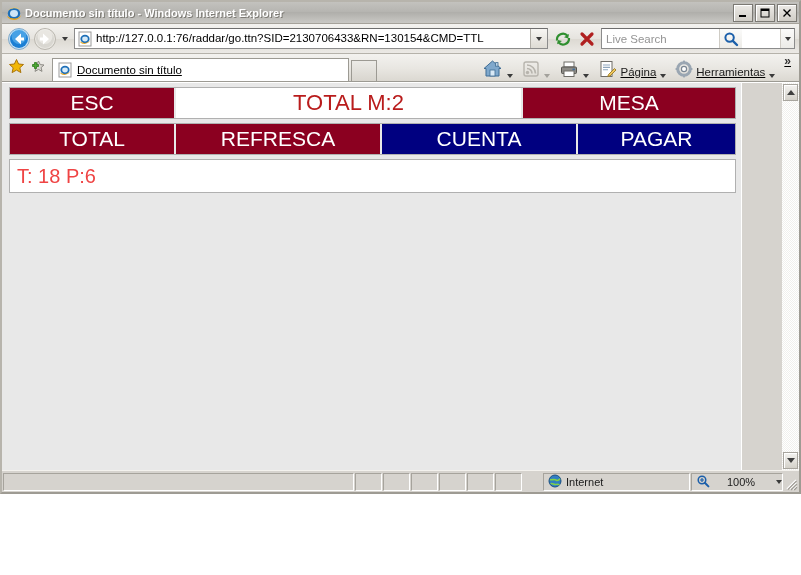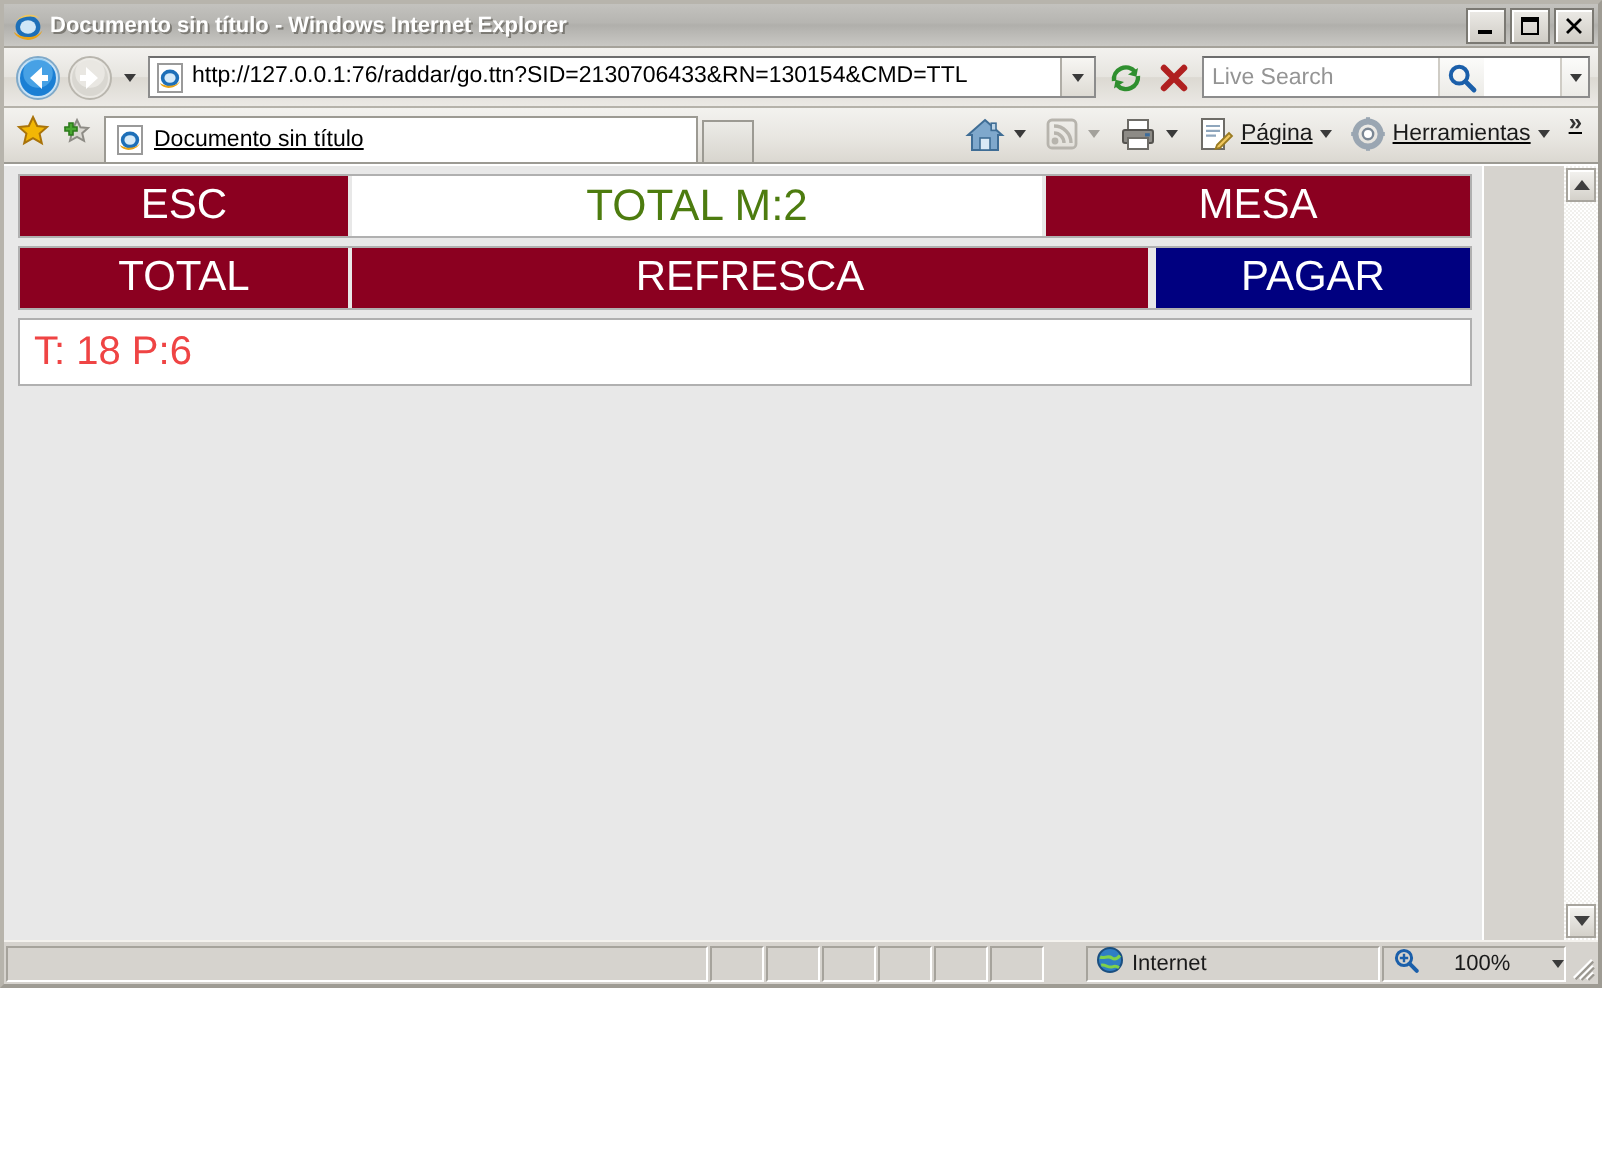--- a/index.html
+++ b/index.html
@@ -234,21 +234,21 @@
   .cmdbar {
     display: flex;
     align-items: center;
     height: 28px;
     flex: 0 0 auto;
     padding-right: 4px;
     gap: 1px;
   }
   .cmd-item {
     display: flex;
-    align-items: center;
+    align-items: flex-end;
     height: 22px;
     padding: 0 2px;
     font-family: "Liberation Sans", sans-serif;
     font-size: 11.5px;
     color: #1a1a1a;
     white-space: nowrap;
   }
   .cmd-item .lbl { margin-left: 3px; }
   .mini-caret {
     width: 0; height: 0;
@@ -307,21 +307,21 @@
     font-size: 21px;
     color: #ffffff;
     box-sizing: border-box;
     overflow: hidden;
     white-space: nowrap;
   }
   .kbtn.red { background: #8b0020; }
   .kbtn.blue { background: #000080; }
   .kbtn.white {
     background: #ffffff;
-    color: #4d7c0f;
+    color: #b91c1c;
     font-size: 22px;
   }
   .sep { width: 2px; background: #e8e8e8; flex: 0 0 2px; }
 
   .text-row {
     width: 100%;
     height: 34px;
     background: #ffffff;
     border: 1px solid #b0b0b0;
     box-sizing: border-box;
@@ -609,20 +609,21 @@
         <span class="kbtn white" style="flex:1 1 auto">TOTAL M:2</span>
         <span class="sep"></span>
         <span class="kbtn red" style="width:212px">MESA</span>
       </div>
 
       <div class="btn-row">
         <span class="kbtn red" style="width:164px">TOTAL</span>
         <span class="sep"></span>
         <span class="kbtn red" style="flex:1 1 auto">REFRESCA</span>
         <span class="sep"></span>
+        <span class="kbtn blue" style="width:194px">CUENTA</span>
         <span class="sep"></span>
         <span class="kbtn blue" style="width:157px">PAGAR</span>
       </div>
 
       <div class="text-row">
         <span>T: 18 P:6</span>
       </div>
 
     </div>
 

